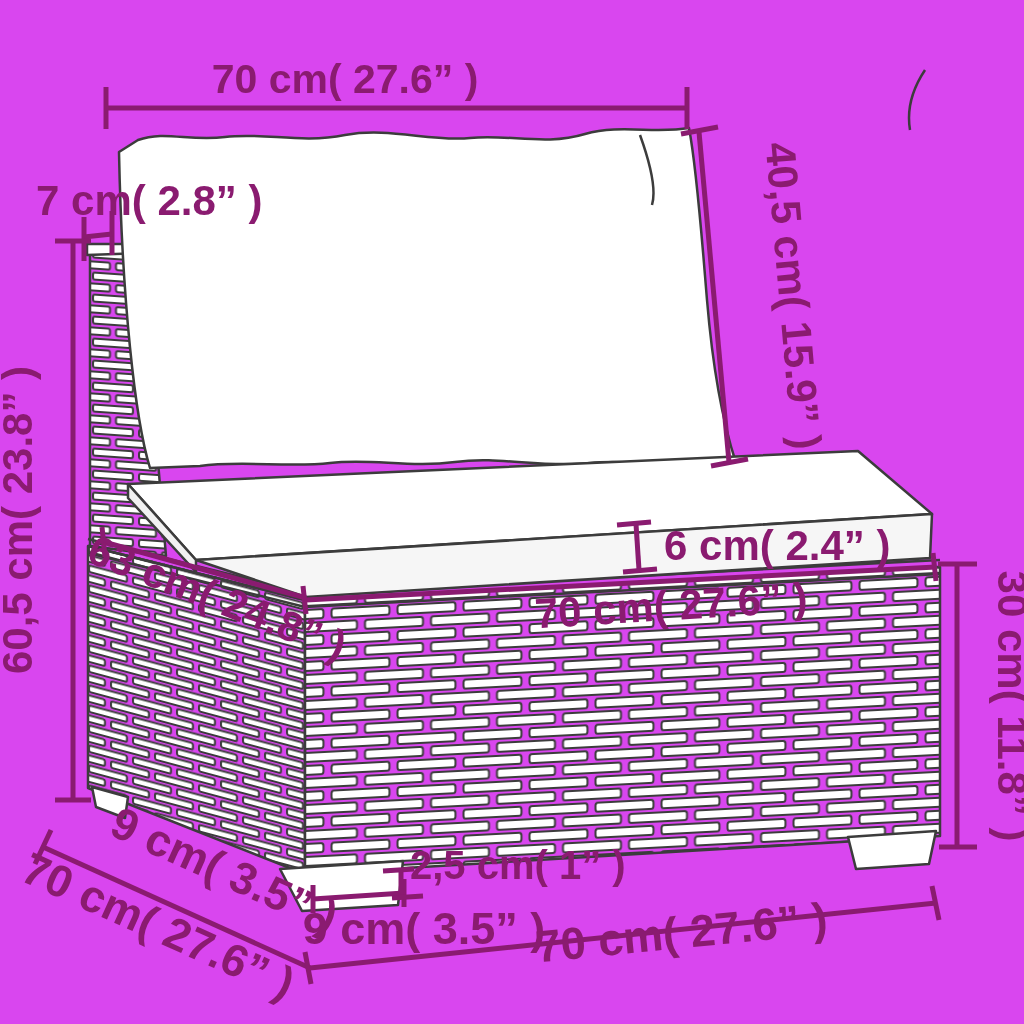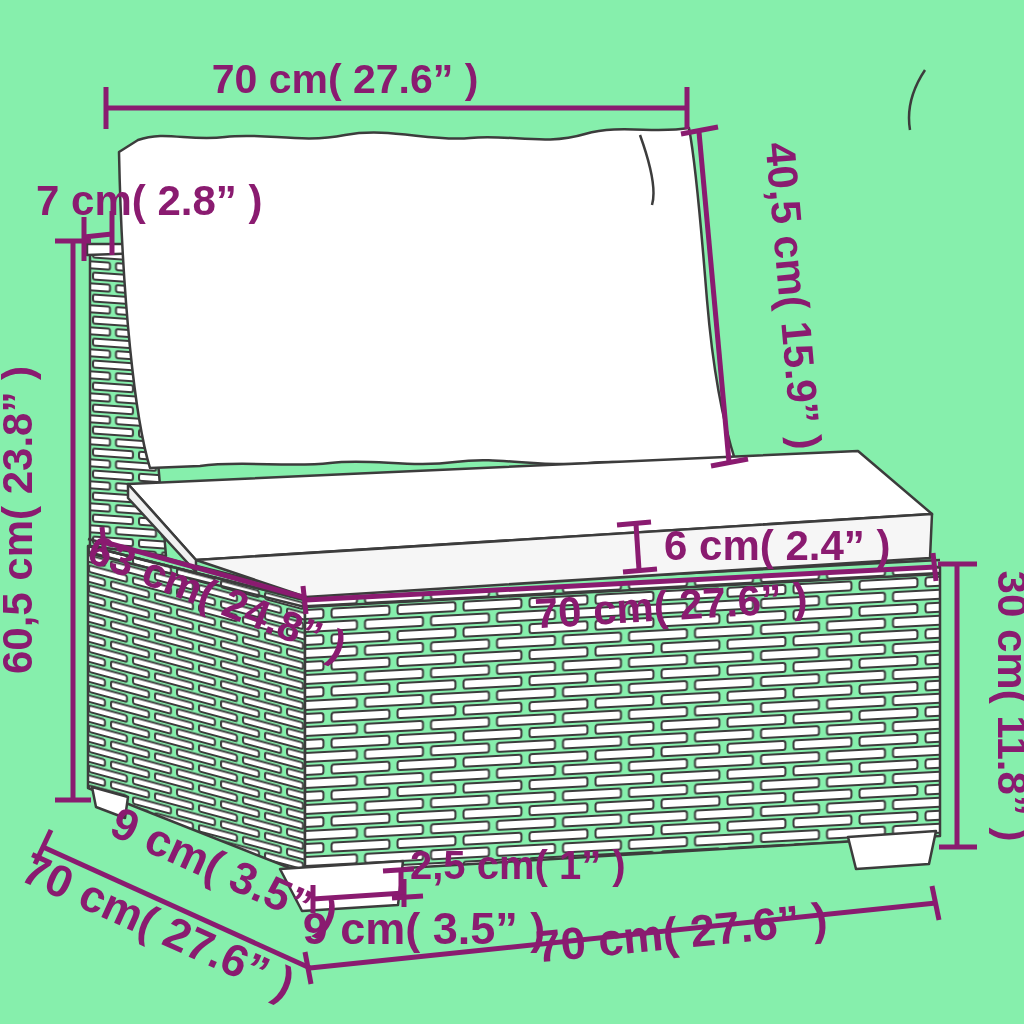--- a/index.html
+++ b/index.html
@@ -1,17 +1,17 @@
 <!DOCTYPE html>
 <html style="--accent: #8a1b70; --ink: #3c3c3c;"><head>
 <meta charset="utf-8">
 <style>
   :root { --accent:#8a1b70; --ink:#3c3c3c; }
   html,body { margin:0; padding:0; background:#ffffff; }
-  .stage { width:1024px; height:1024px; position:relative; background:#86efac; overflow:hidden; }
+  .stage { width:1024px; height:1024px; position:relative; background:#d946ef; overflow:hidden; }
   svg { display:block; }
   .sofa path, .sofa line { stroke:var(--ink); stroke-width:2.5; stroke-linejoin:round; }
   .brick { fill:#ffffff; stroke:var(--ink); stroke-width:2; }
   .dim line { stroke:var(--accent); stroke-width:5; }
   .dim text {
     fill:var(--accent);
     font-family:"Liberation Sans", sans-serif;
     font-weight:bold;
   }
 </style>

